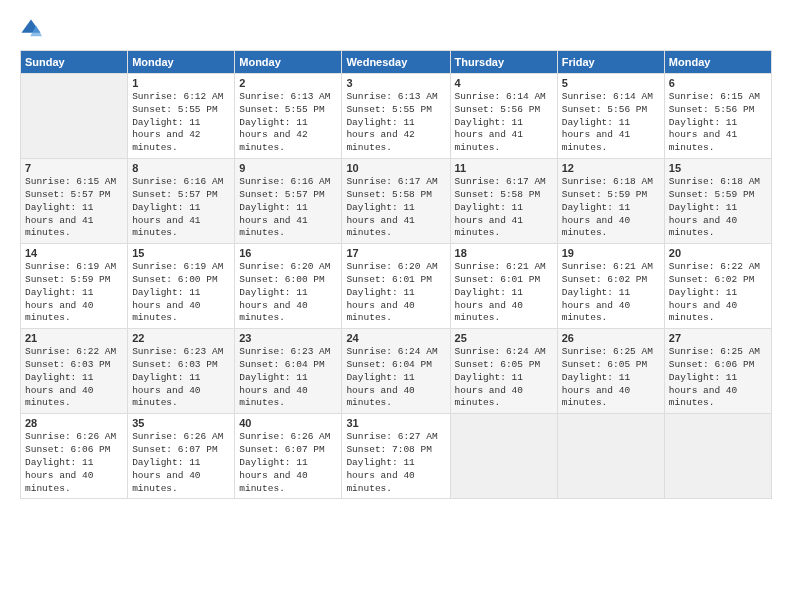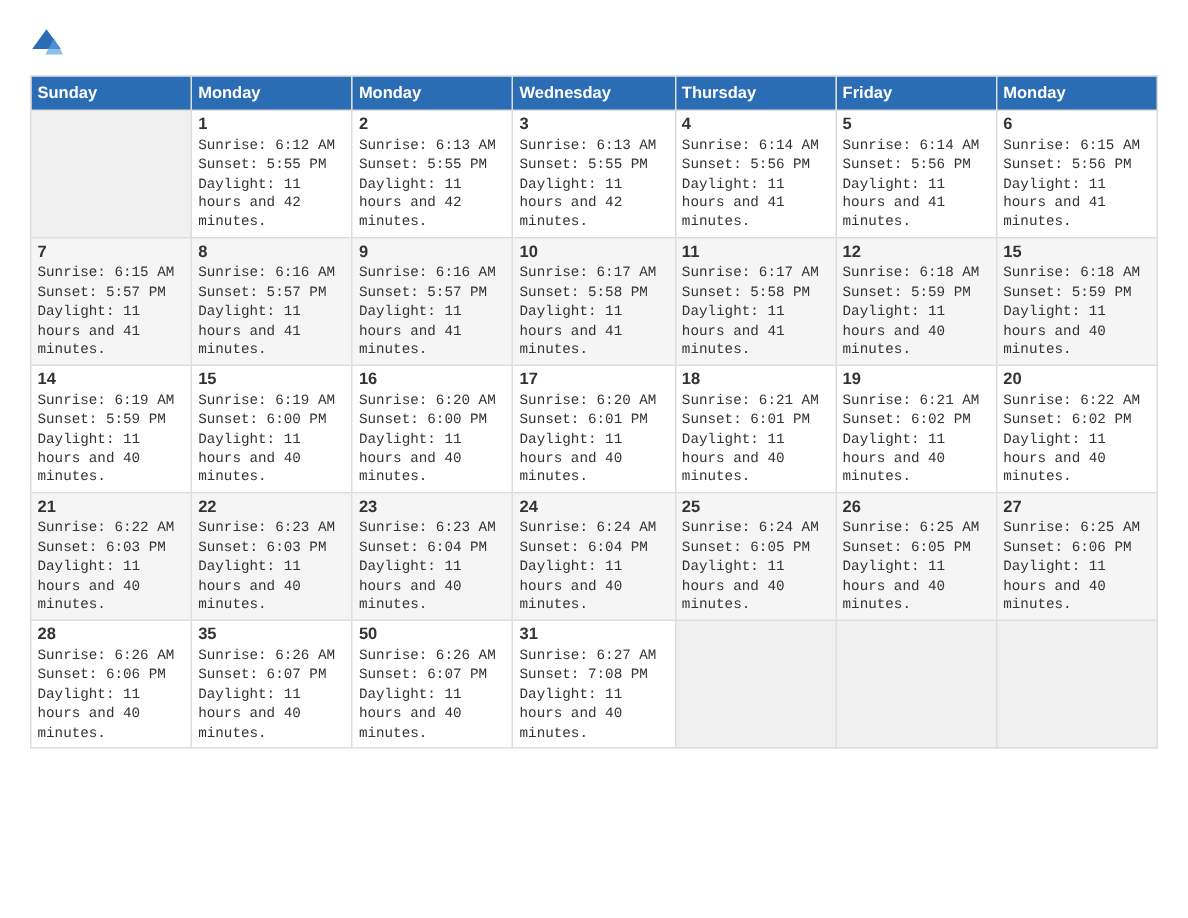--- a/index.html
+++ b/index.html
@@ -371,21 +371,21 @@
       </td>
           <td>
         <span class="day-num">35</span>
         <div class="cell-content">
           <span>Sunrise: 6:26 AM</span><br>
           <span>Sunset: 6:07 PM</span><br>
           <span>Daylight: 11 hours and 40 minutes.</span>
         </div>
       </td>
           <td>
-        <span class="day-num">50</span>
+        <span class="day-num">40</span>
         <div class="cell-content">
           <span>Sunrise: 6:26 AM</span><br>
           <span>Sunset: 6:07 PM</span><br>
           <span>Daylight: 11 hours and 40 minutes.</span>
         </div>
       </td>
           <td>
         <span class="day-num">31</span>
         <div class="cell-content">
           <span>Sunrise: 6:27 AM</span><br>

